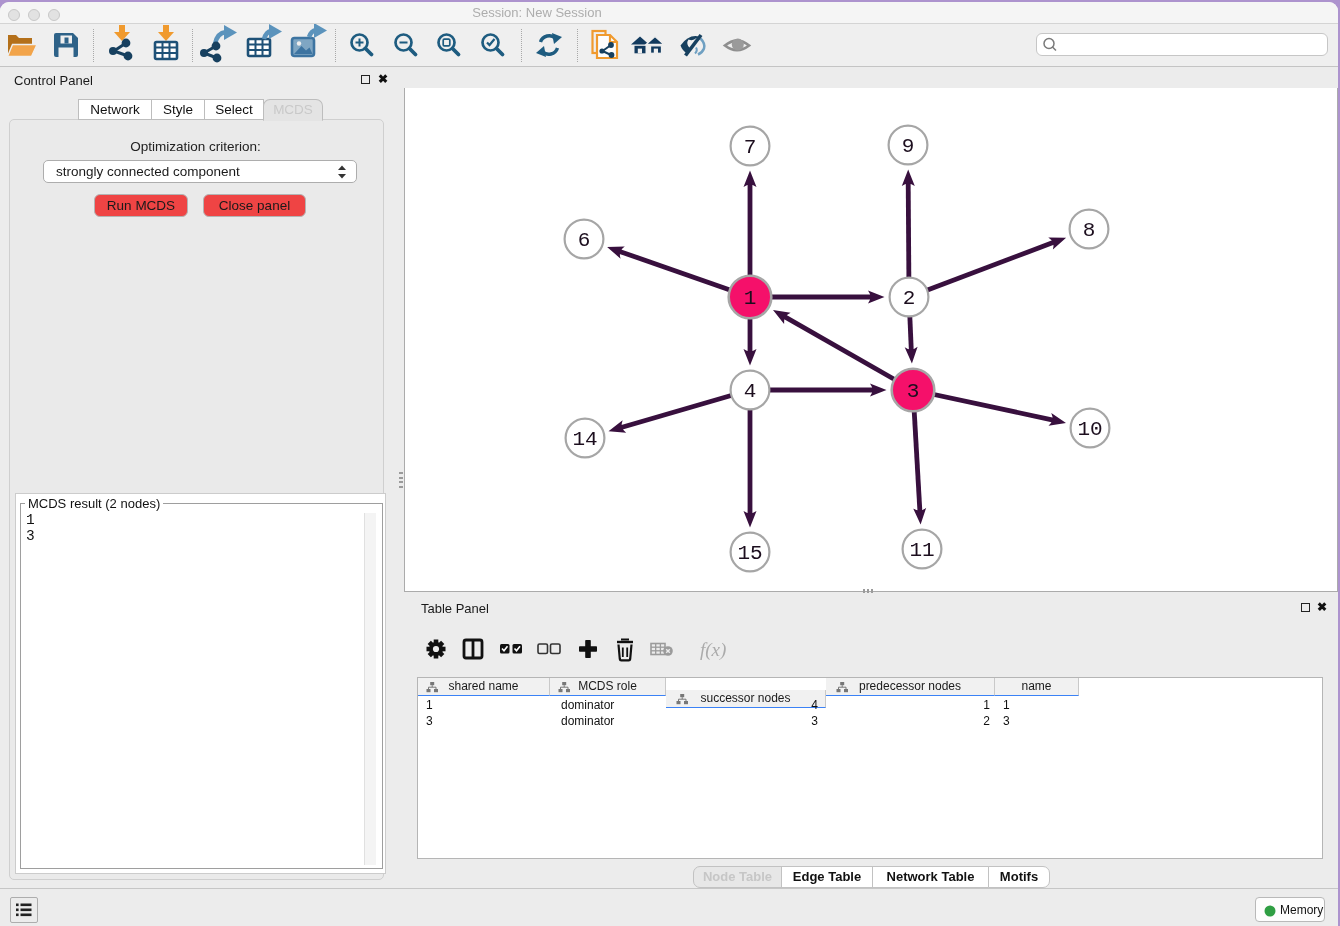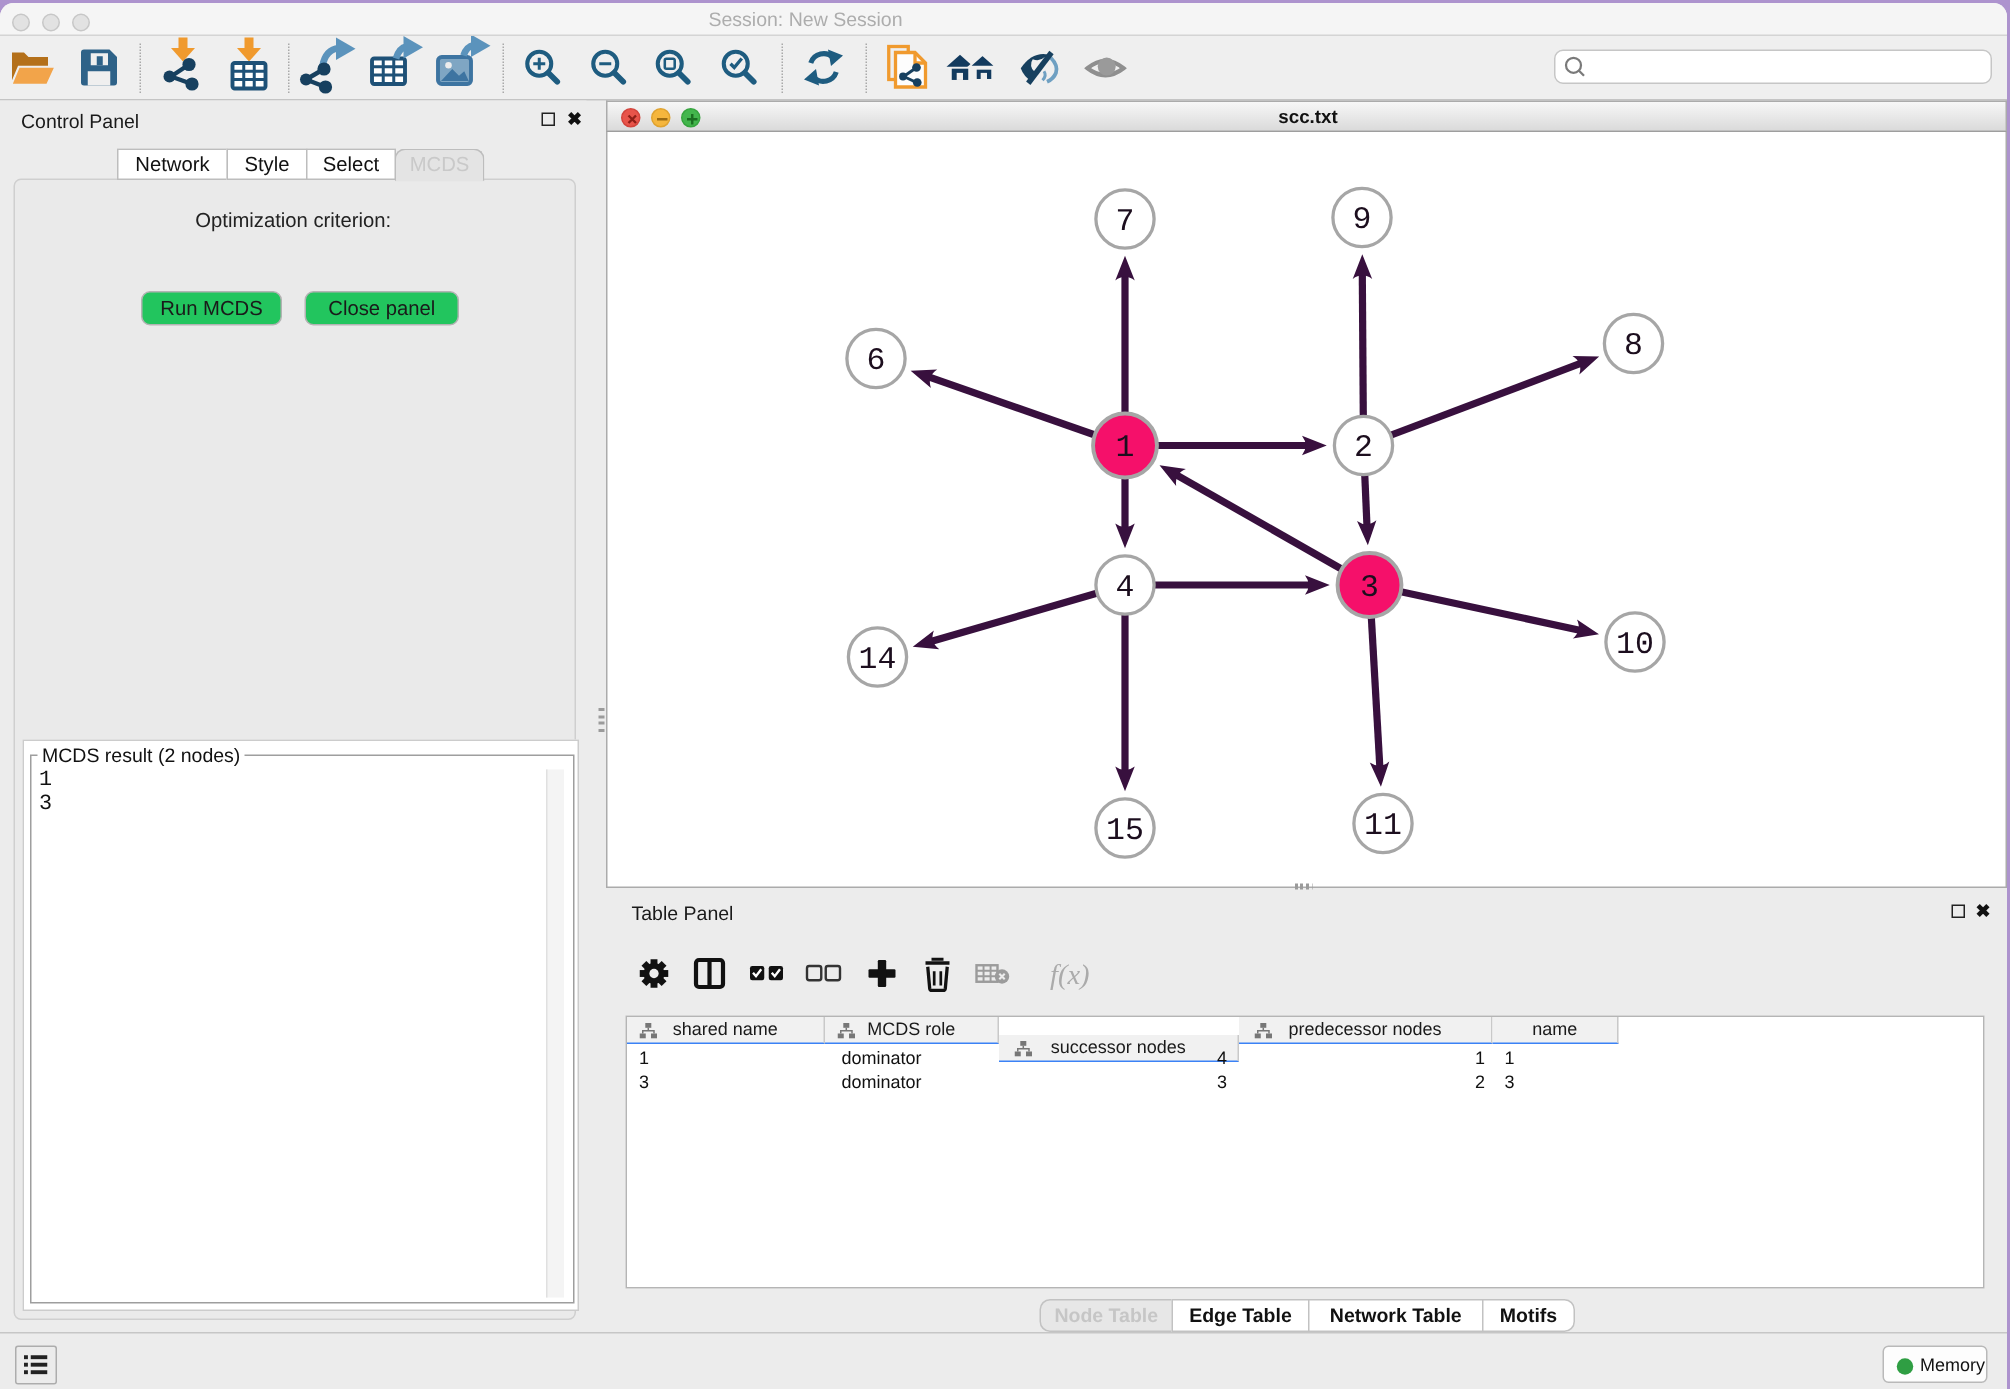--- a/index.html
+++ b/index.html
@@ -12,21 +12,21 @@
 .toolbar { position:absolute; left:0; top:22px; width:1338px; height:43px; background:#EFEFEF; border-bottom:1px solid #C4C4C4; }
 .tsep { position:absolute; top:5px; height:33px; width:0; border-left:1px dotted #A9A9A9; }
 .searchbox { position:absolute; left:1036px; top:9px; width:292px; height:23px; background:#fff; border:1px solid #C6C6C6; border-radius:6px; }
 .panel-title { font-size:13px; color:#1A1A1A; }
 .wctl-sq { position:absolute; width:9px; height:9px; border:1.6px solid #222; }
 .wctl-x { position:absolute; font-size:12px; font-weight:bold; color:#111; }
 
 .cpanel { position:absolute; left:0; top:65px; width:391px; height:819px; background:#ECECEC; }
 .cp-inner { position:absolute; left:9px; top:52px; width:375px; height:761px; background:#EAEAEA; border:1px solid #CFCFCF; border-radius:5px; }
 .tab { position:absolute; top:32px; height:21px; background:#fff; border:1px solid #BDBDBD; font-size:13.5px; color:#111; text-align:center; line-height:20px; }
-.btn { position:absolute; height:23px; background:#22c55e; border:1px solid #B3B3B3; border-radius:6px; font-size:13.5px; color:#1A1A1A; text-align:center; line-height:21px; }
+.btn { position:absolute; height:23px; background:#ef4444; border:1px solid #B3B3B3; border-radius:6px; font-size:13.5px; color:#1A1A1A; text-align:center; line-height:21px; }
 .combo { position:absolute; left:43px; top:93px; width:314px; height:23px; background:#fff; border:1px solid #ADADAD; border-radius:5px; font-size:13.5px; color:#1A1A1A; line-height:21px; padding-left:12px; }
 .result-box { position:absolute; left:15px; top:426px; width:371px; height:381px; background:#fff; border:1px solid #CCCCCC; }
 .fieldset { position:absolute; left:4px; top:9px; width:363px; height:366px; border:1px solid #9E9E9E; }
 .fieldset-label { position:absolute; left:4px; top:-8px; background:#fff; padding:0 3px; font-size:13px; color:#111; }
 
 .nwin { position:absolute; left:404px; top:65px; width:934px; height:525px; }
 .ntitle { position:absolute; left:0; top:0; width:934px; height:21px; background:linear-gradient(#F7F7F7,#DADADA); border:1px solid #ABABAB; border-bottom:1px solid #9E9E9E; }
 .nlight { position:absolute; top:3.5px; width:13px; height:13px; border-radius:50%; }
 .ncanvas { position:absolute; left:0; top:21px; width:934px; height:504px; background:#fff; border:1px solid #ABABAB; border-top:none; }
 
@@ -205,44 +205,38 @@
 <div class="cpanel">
   <div class="panel-title" style="position:absolute;left:14px;top:6px;">Control Panel</div>
   <div class="wctl-sq" style="left:361px;top:8px;"></div>
   <div class="wctl-x" style="left:378px;top:5px;">✖</div>
   <div class="cp-inner"></div>
   <div class="tab" style="left:78px;width:74px;">Network</div>
   <div class="tab" style="left:151px;width:54px;">Style</div>
   <div class="tab" style="left:204px;width:60px;">Select</div>
   <div class="tab" style="left:263px;width:60px;background:#E4E4E4;color:#C9C9C9;border-radius:7px 7px 0 0;border-bottom:1px solid #E4E4E4;height:22px;">MCDS</div>
   <div style="position:absolute;left:0;top:72px;width:391px;text-align:center;font-size:13.5px;color:#222;">Optimization criterion:</div>
+  <div class="combo">strongly connected component
+    <svg width="12" height="18" style="position:absolute;right:8px;top:2px;">
+          <path d="M2,7 L6,2.5 L10,7 Z" fill="#333"></path>
+          <path d="M2,11 L6,15.5 L10,11 Z" fill="#333"></path>
+        </svg>
+  </div>
   <div class="btn" style="left:94px;top:127px;width:94px;">Run MCDS</div>
   <div class="btn" style="left:203px;top:127px;width:103px;">Close panel</div>
   <div class="result-box">
     <div class="fieldset">
       <div class="fieldset-label">MCDS result (2 nodes)</div>
       <div style="position:absolute;left:5px;top:8px;font-size:14.5px;color:#111;line-height:16px;font-family:'Liberation Mono',monospace;">1<br>3</div>
       <div style="position:absolute;right:6px;top:9px;width:12px;height:352px;background:#F4F4F4;border-left:1px solid #E0E0E0;"></div>
     </div>
   </div>
 </div>
 
 <div class="nwin">
-  <div class="ntitle">
-    <div class="nlight" style="left:9px;background:#E8544A;border:0.5px solid #D3443C;"><svg width="13" height="13">
-            <path d="M4,4 L9,9 M9,4 L4,9" stroke="#8E1F17" stroke-width="1.6"></path>
-          </svg></div>
-    <div class="nlight" style="left:29px;background:#F5B63D;border:0.5px solid #E0A32F;"><svg width="13" height="13">
-            <line x1="3" y1="6.5" x2="10" y2="6.5" stroke="#9A6A12" stroke-width="1.8"></line>
-          </svg></div>
-    <div class="nlight" style="left:49px;background:#43B64D;border:0.5px solid #36A53E;"><svg width="13" height="13">
-            <path d="M6.5,3 V10 M3,6.5 H10" stroke="#1A6E21" stroke-width="1.6"></path>
-          </svg></div>
-    <div style="position:absolute;left:0;top:0;width:934px;text-align:center;font-size:12.5px;font-weight:bold;color:#111;line-height:20px;">scc.txt</div>
-  </div>
   <div class="ncanvas">
   <svg width="932" height="502" font-family="'Liberation Mono',monospace">
 <line x1="345.0" y1="209.0" x2="345.0" y2="95.7" stroke="#38103E" stroke-width="4.8"></line>
 <path d="M345.0,82.5 L351.5,99.0 Q345.0,94.0 338.5,99.0 Z" fill="#38103E"></path>
 <line x1="345.0" y1="209.0" x2="214.6" y2="163.4" stroke="#38103E" stroke-width="4.8"></line>
 <path d="M202.1,159.1 L219.8,158.4 Q213.0,162.9 215.6,170.7 Z" fill="#38103E"></path>
 <line x1="345.0" y1="209.0" x2="466.3" y2="209.0" stroke="#38103E" stroke-width="4.8"></line>
 <path d="M479.5,209.0 L463.0,215.5 Q467.9,209.0 463.0,202.5 Z" fill="#38103E"></path>
 <line x1="345.0" y1="209.0" x2="345.0" y2="264.3" stroke="#38103E" stroke-width="4.8"></line>
 <path d="M345.0,277.5 L338.5,261.0 Q345.0,265.9 351.5,261.0 Z" fill="#38103E"></path>

